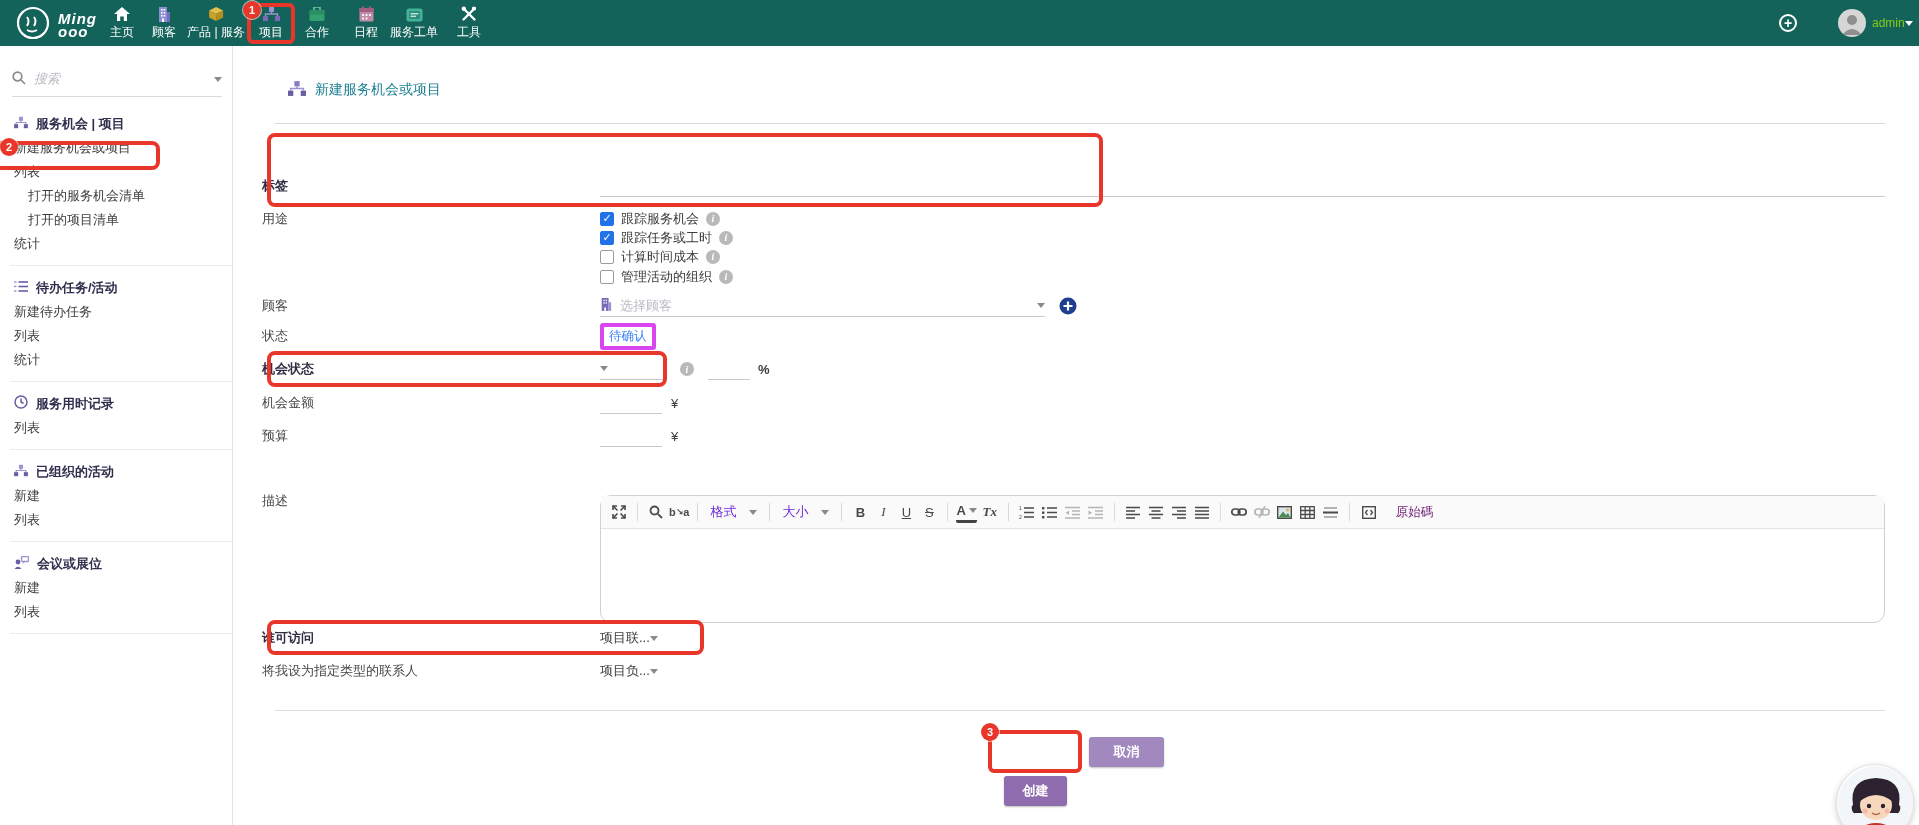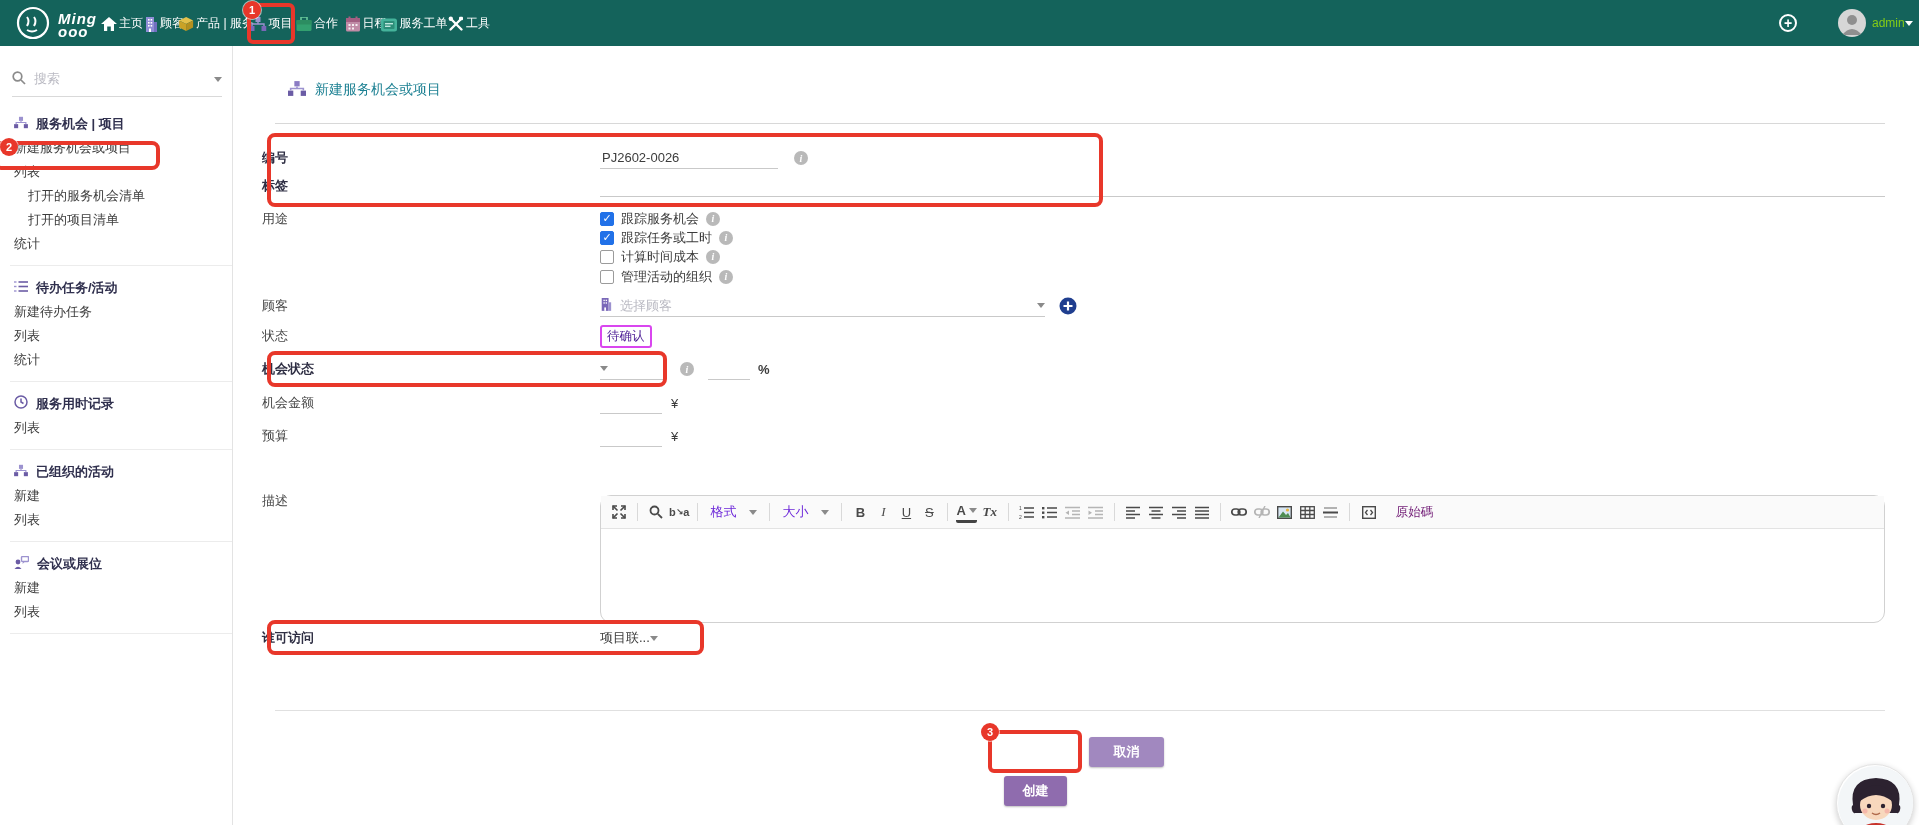--- a/index.html
+++ b/index.html
@@ -4,41 +4,41 @@
 <style>
   * { margin:0; padding:0; box-sizing:border-box; }
   html,body { width:1919px; height:825px; overflow:hidden; background:#fff;
     font-family:"Liberation Sans","DejaVu Sans",sans-serif; font-size:13px; color:#3c3c3c; }
 
   
   .topbar { position:absolute; left:0; top:0; width:1919px; height:46px; background:#14635b; z-index:30; }
   .logo { position:absolute; left:14px; top:4px; display:flex; align-items:center; gap:6px; color:#fff; }
   .logo-text { line-height:13px; font-size:15px; font-style:italic; font-weight:bold; letter-spacing:1px; }
   .nav-item { position:absolute; top:0; height:46px; transform:translateX(-50%);
-    display:flex; flex-direction:row; align-items:center; justify-content:center; gap:2px; cursor:pointer; }
+    display:flex; flex-direction:column; align-items:center; justify-content:center; gap:2px; cursor:pointer; }
   .nav-lb { color:#fff; font-size:12px; white-space:nowrap; }
   .nav-ic { height:17px; display:flex; align-items:flex-end; }
   .plus-circ { position:absolute; left:1779px; top:14px; width:18px; height:18px; border:2px solid #fff;
     border-radius:50%; color:#fff; display:flex; align-items:center; justify-content:center;
     font-size:14px; font-weight:bold; line-height:1; cursor:pointer; }
   .avatar { position:absolute; left:1838px; top:9px; width:28px; height:28px; border-radius:50%;
     background:#d6d6d6; overflow:hidden; cursor:pointer; }
   .admin-lb { position:absolute; left:1872px; top:16px; color:#84cc16; font-size:12px; cursor:pointer; }
   .admin-caret { position:absolute; left:1905px; top:21px; }
 
   .caret { display:inline-block; width:0; height:0; border-left:4px solid transparent;
     border-right:4px solid transparent; border-top:5px solid #8a8a8a; }
   .caret.w { border-top-color:#fff; }
 
   
   .sidebar { position:absolute; left:0; top:46px; width:233px; height:779px; background:#fff;
     border-right:1px solid #e3e3e3; z-index:5; }
   .sb-search { margin:24px 10px 0 12px; display:flex; align-items:center; gap:8px;
     border-bottom:1px solid #d9d9d9; padding-bottom:8px; color:#9a9aa5; }
-  .sb-search .ph { flex:1; }
+  .sb-search .ph { flex:1;font-style:italic; }
   .sb-head { display:flex; align-items:center; gap:8px; font-weight:bold; color:#30304e;
     padding:4px 0 4px 14px; height:25px; cursor:pointer; }
   .sb-item { height:24px; line-height:24px; padding-left:14px; color:#3d3d3d; cursor:pointer; white-space:nowrap; }
   .sb-item.ind { padding-left:28px; }
   .sb-div { border:none; border-top:1px solid #ececec; margin:9px 0 9px 10px; }
   .sb-gap { height:14px; }
 
   
   .main { position:absolute; left:233px; top:46px; width:1686px; height:779px; background:#fff; }
   .page-title { position:absolute; left:55px; top:34px; display:flex; align-items:center; gap:9px;
@@ -53,21 +53,21 @@
   .inp-val { padding:0 2px; }
   .ph { color:#b9b9c2; }
   .info { width:14px; height:14px; border-radius:50%; background:#b9b9b9; color:#fff; flex:none;
     font-size:10px; font-weight:bold; font-style:italic; display:inline-flex; align-items:center;
     justify-content:center; font-family:"Liberation Serif",serif; }
   .info::before { content:"i"; }
   .cbrow { position:absolute; left:367px; height:19px; display:flex; align-items:center; gap:7px; }
   .cb { width:14px; height:14px; border:1px solid #9b9b9b; border-radius:2px; background:#fff;
     display:inline-flex; align-items:center; justify-content:center; cursor:pointer; }
   .cb.on { background:#2171e8; border-color:#2171e8; color:#fff; font-size:11px; font-weight:bold; }
-  .status-badge { border:2px solid #d946ef; border-radius:3px; color:#4c1d95; padding:1px 5px; font-size:12.5px; }
+  .status-badge { border:4px solid #d946ef; border-radius:3px; color:#3b82f6; padding:1px 5px; font-size:12.5px; }
   .selbox { display:inline-flex; align-items:center; cursor:pointer; }
   .mini-cal { width:12px; height:12px; border:1px solid #9a8cc0; display:inline-block; flex:none;
     background:
       linear-gradient(#9a8cc0,#9a8cc0) 3px 0/1px 10px no-repeat,
       linear-gradient(#9a8cc0,#9a8cc0) 6px 0/1px 10px no-repeat,
       linear-gradient(#9a8cc0,#9a8cc0) 0 3px/10px 1px no-repeat,
       linear-gradient(#9a8cc0,#9a8cc0) 0 6px/10px 1px no-repeat; }
 
   
   .editor { position:absolute; left:367px; top:449px; width:1285px; height:128px;
@@ -324,27 +324,20 @@
     <span><svg width="18" height="17" viewBox="0 0 17 16">
           <rect x="6" y="1" width="5" height="5" fill="#8b7cc4"></rect>
           <rect x="0" y="10" width="5" height="5" fill="#6b5ca5"></rect>
           <rect x="12" y="10" width="5" height="5" fill="#6b5ca5"></rect>
           <path d="M8.5 6 V8 M2.5 10 V8 H14.5 V10" stroke="#9c92cf" stroke-width="1.5" fill="none"></path>
         </svg></span>
     <span>新建服务机会或项目</span>
   </div>
   <div class="hr1"></div>
 
-  <div class="row" style="top:101px">
-    <span class="lbl bold">编号</span>
-    <span class="uline" style="width:178px">
-        <span class="inp-val">PJ2602-0026</span>
-      </span>
-    <span class="info" style="margin-left:16px"></span>
-  </div>
 
   <div class="row" style="top:129px">
     <span class="lbl bold">标签</span>
     <span class="uline" style="width:1285px"></span>
   </div>
 
   <div class="row" style="top:162px">
     <span class="lbl">用途</span>
   </div>
   <div class="cbrow" style="top:163px">
@@ -585,20 +578,27 @@
   </div>
 
   <div class="row" style="top:581px">
     <span class="lbl bold">谁可访问</span>
     <span class="selbox" style="width:78px">
       <span>项目联...</span>
       <span class="caret"></span>
     </span>
   </div>
 
+  <div class="row" style="top:614px">
+    <span class="lbl">将我设为指定类型的联系人</span>
+    <span class="selbox" style="width:78px">
+      <span>项目负...</span>
+      <span class="caret"></span>
+    </span>
+  </div>
 
   <div class="hr2"></div>
 
   <button class="btn create">创建</button>
   <button class="btn cancel">取消</button>
 
   <div class="rbox" style="left:34px; top:87px; width:836px; height:74px"></div>
   <div class="rbox" style="left:34px; top:305px; width:400px; height:36px"></div>
   <div class="rbox" style="left:34px; top:574px; width:437px; height:35px"></div>
   <div class="rbox" style="left:755px; top:684px; width:94px; height:43px; border-radius:6px"></div>

